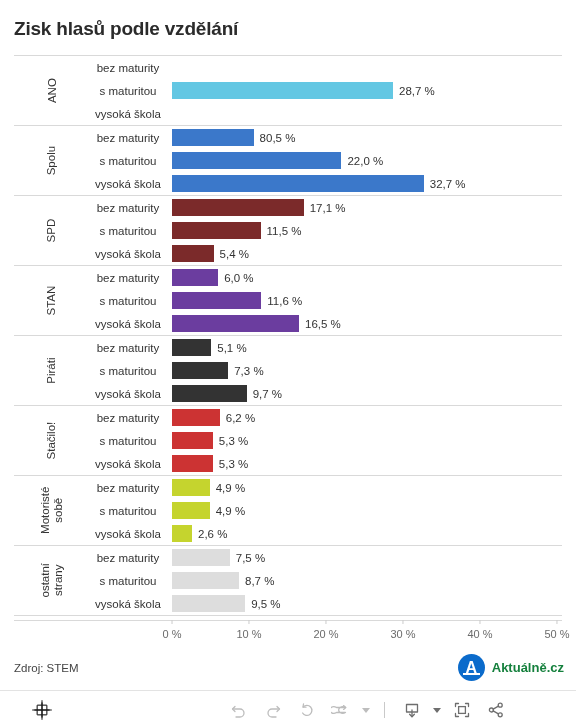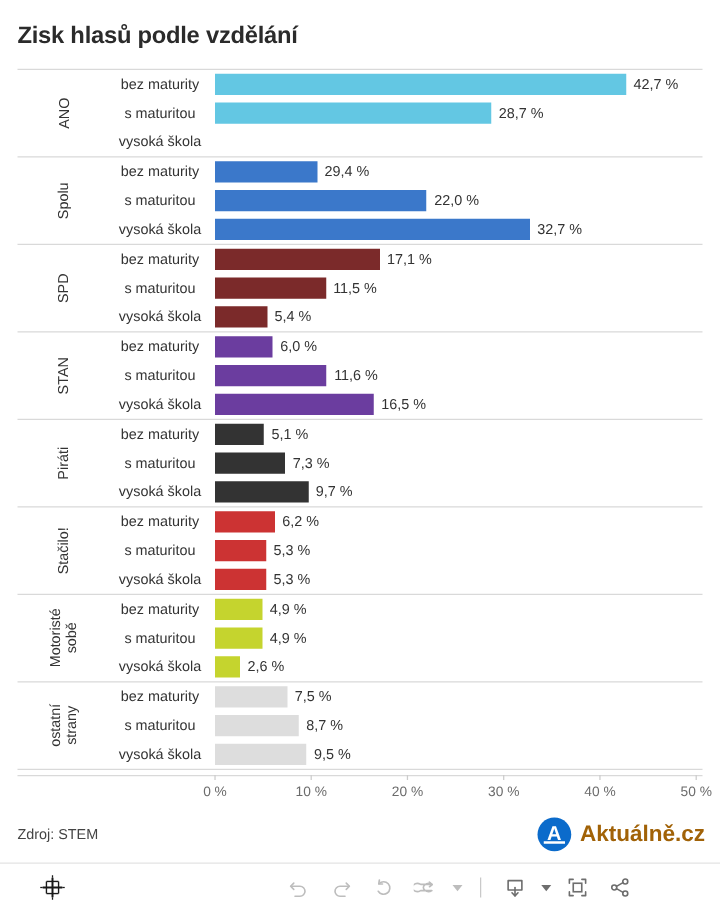--- a/index.html
+++ b/index.html
@@ -188,23 +188,23 @@
   }
   .brand-mark .a-bar {
     position: absolute;
     left: 5px;
     bottom: 6px;
     width: 17px;
     height: 2px;
     background: #ffffff;
   }
   .brand-text {
-    font-size: 18px;
+    font-size: 13px;
     font-weight: bold;
-    color: #a16207;
+    color: #15803d;
     white-space: nowrap;
   }
   .toolbar {
     position: absolute;
     left: 0;
     top: 690px;
     width: 576px;
     height: 37px;
     border-top: 1px solid #e3e3e3;
     background: #ffffff;
@@ -262,24 +262,20 @@
   <div class="chart-title">Zisk hlasů podle vzdělání</div>
 
   <div class="plot" id="plot">
       <div class="group">
         <div class="group-label">
           <span class="rot">ANO</span>
         </div>
         <div class="rows">
           <div class="row">
             <div class="row-label">bez maturity</div>
-            <div class="bar-area">
-              <div class="bar" title="ANO — bez maturity: 42,7 %" style="width: 328.79px; background: rgb(99, 199, 227);"></div>
-              <span class="bar-value">42,7 %</span>
-            </div>
           </div>
           <div class="row">
             <div class="row-label">s maturitou</div>
             <div class="bar-area">
               <div class="bar" title="ANO — s maturitou: 28,7 %" style="width: 220.99px; background: rgb(99, 199, 227);"></div>
               <span class="bar-value">28,7 %</span>
             </div>
           </div>
           <div class="row">
             <div class="row-label">vysoká škola</div>
@@ -288,21 +284,21 @@
       </div>
       <div class="group">
         <div class="group-label">
           <span class="rot">Spolu</span>
         </div>
         <div class="rows">
           <div class="row">
             <div class="row-label">bez maturity</div>
             <div class="bar-area">
               <div class="bar" title="Spolu — bez maturity: 10,6 %" style="width: 81.62px; background: rgb(59, 120, 202);"></div>
-              <span class="bar-value">29,4 %</span>
+              <span class="bar-value">80,5 %</span>
             </div>
           </div>
           <div class="row">
             <div class="row-label">s maturitou</div>
             <div class="bar-area">
               <div class="bar" title="Spolu — s maturitou: 22,0 %" style="width: 169.4px; background: rgb(59, 120, 202);"></div>
               <span class="bar-value">22,0 %</span>
             </div>
           </div>
           <div class="row">

